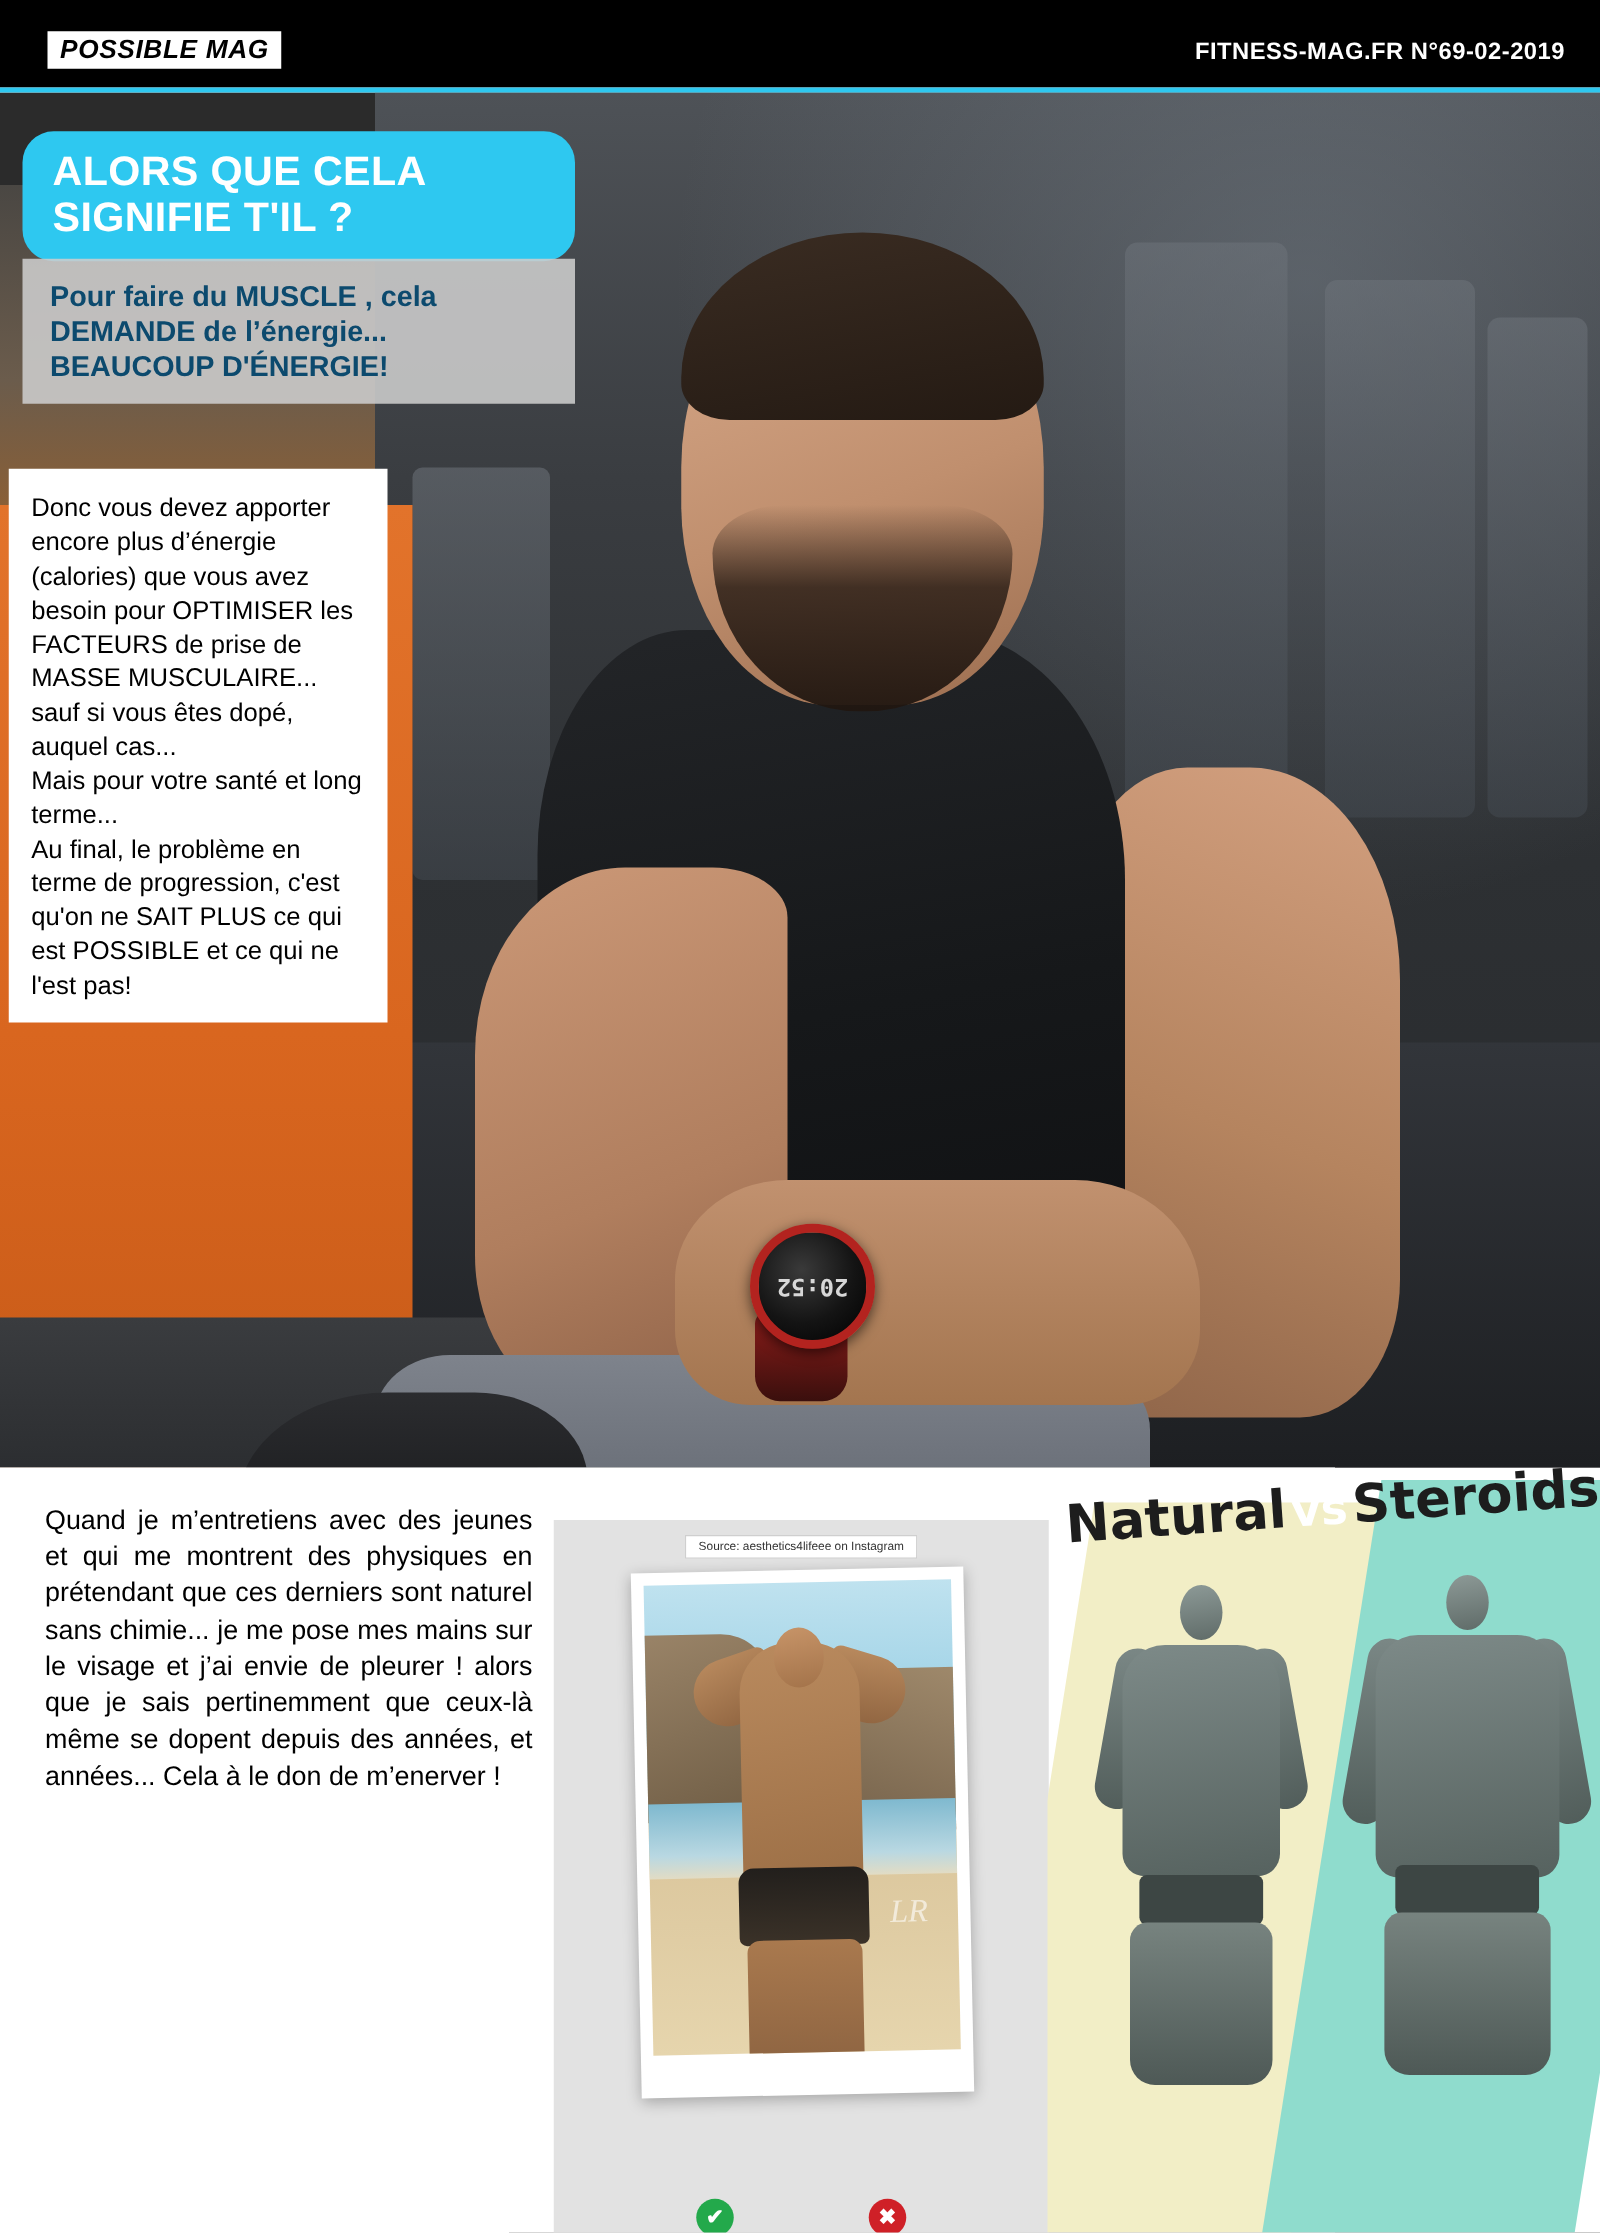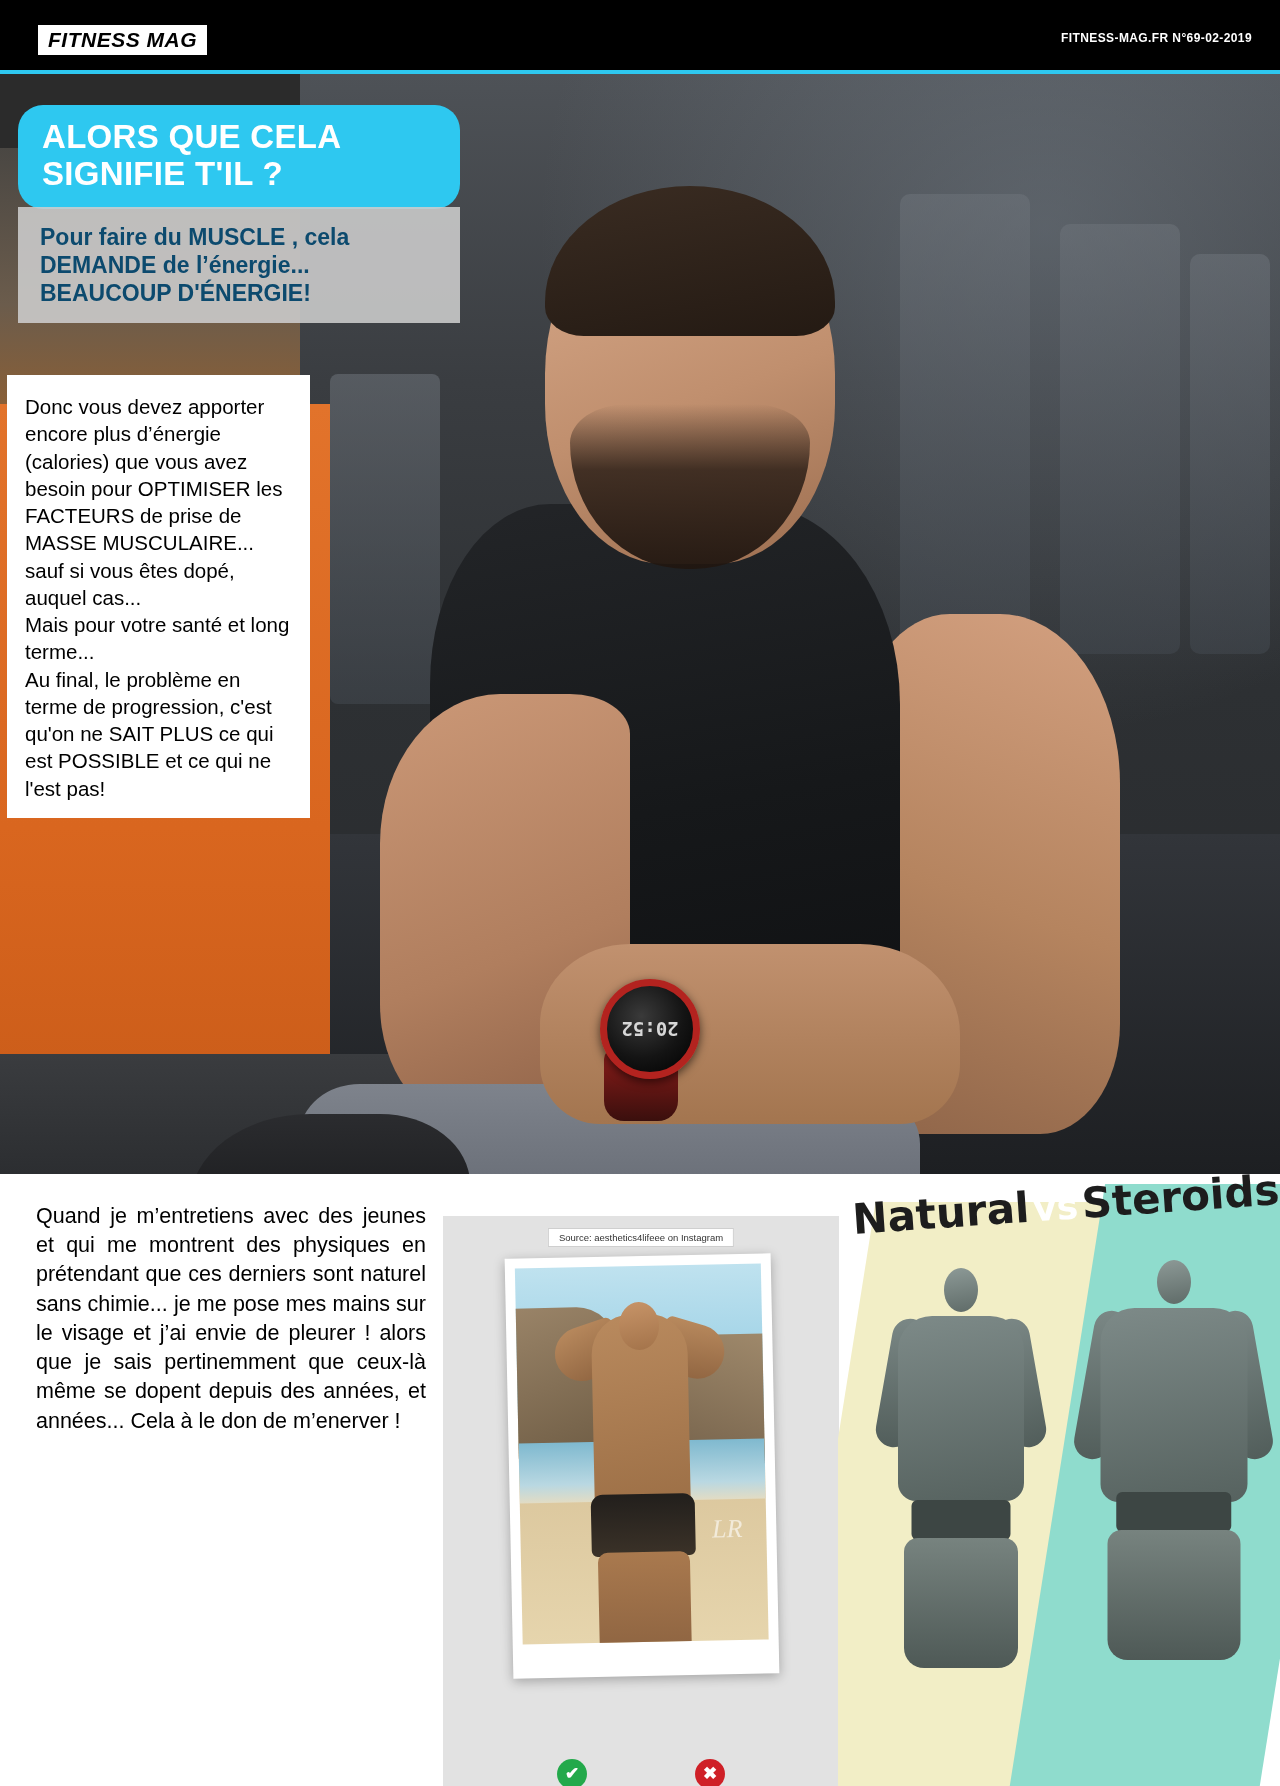--- a/index.html
+++ b/index.html
@@ -40,21 +40,21 @@
     left: 214px; top: 31px;
     color: #ffffff;
     font-size: 14.5px;
     font-weight: bold;
     letter-spacing: 0.6px;
   }
   .masthead-issue {
     position: absolute;
     right: 28px; top: 31px;
     color: #ffffff;
-    font-size: 12px;
+    font-size: 19px;
     font-weight: bold;
     letter-spacing: 0.4px;
   }
   .header-rule {
     position: absolute;
     left: 0; top: 70px;
     width: 1280px; height: 4px;
     background: #2ec8f0;
     z-index: 50;
   }
@@ -452,21 +452,21 @@
     position: absolute; left: 50%; transform: translateX(-50%);
     top: 286px; width: 76%; height: 130px;
     background: linear-gradient(180deg, #77837f 0%, #4e5956 100%);
     border-radius: 14px 14px 20px 20px;
   }
 </style>
 </head>
 <body>
 
 <div class="masthead">
-  <div class="logo-box">FITNESS MAG</div>
+  <div class="logo-box">POSSIBLE MAG</div>
   <div class="masthead-issue">FITNESS-MAG.FR  N°69-02-2019</div>
 </div>
 <div class="header-rule"></div>
 
 <div class="hero">
   <div class="hero-orange-top"></div>
   <div class="hero-gym">
   </div>
   <div class="gym-rack" style="left:900px; top:120px; width:130px; height:470px; border-radius:10px;"></div>
   <div class="gym-rack" style="left:1060px; top:150px; width:120px; height:430px; border-radius:10px;"></div>

